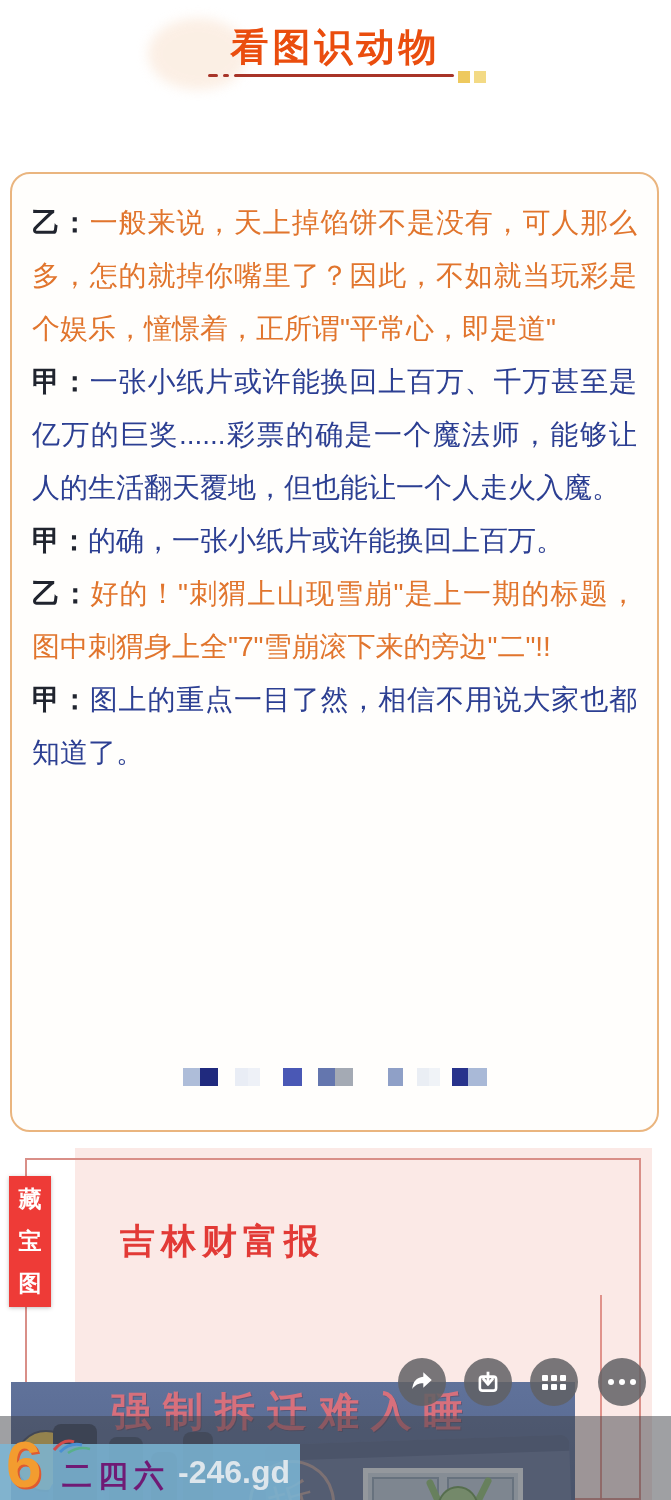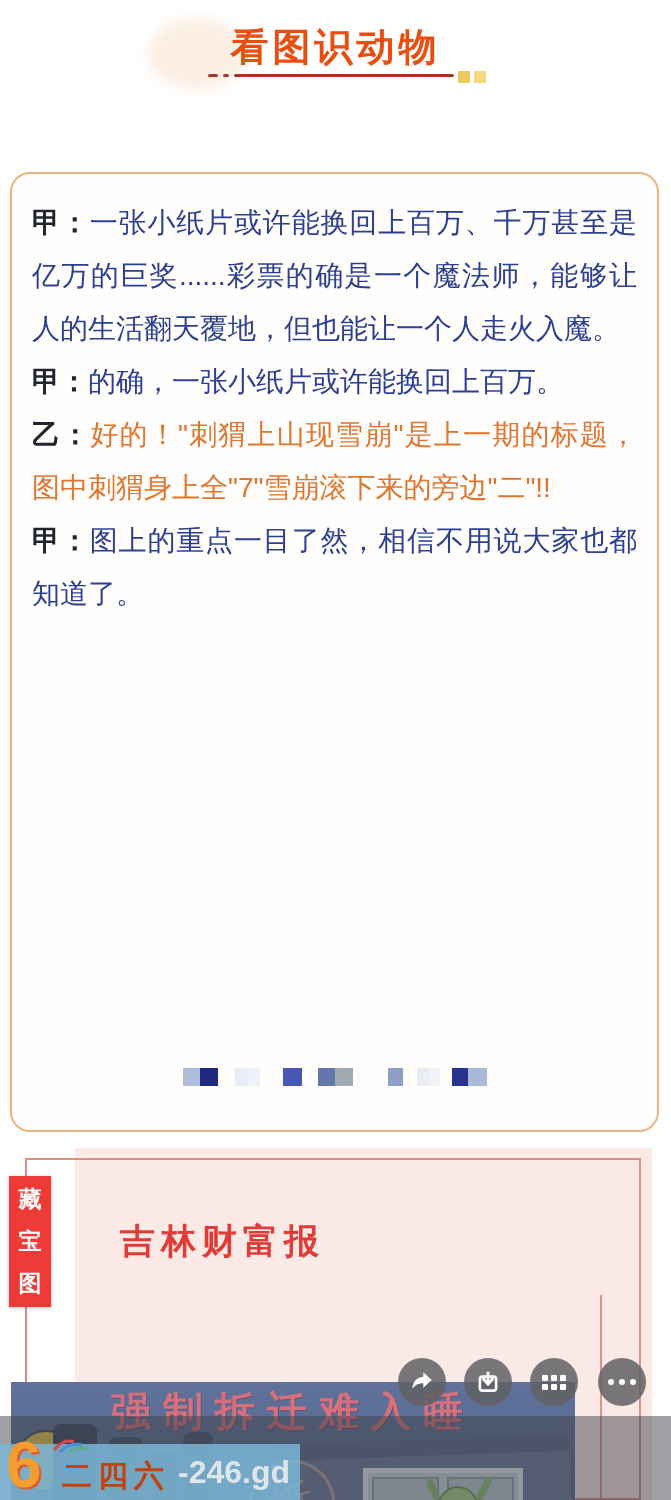--- a/index.html
+++ b/index.html
@@ -73,21 +73,21 @@
         border:5px solid #e8eef2;box-sizing:border-box;display:flex;}
   .pane{flex:1;margin:4px;background:#bccbd8;border:2px solid #8fa3b5;}
   .green-figure{position:absolute;left:58px;top:2px;width:70px;height:82px;}
 
   
   .bottom-overlay{position:absolute;left:0;top:1416px;width:671px;height:84px;background:rgba(64,66,72,.5);z-index:4;}
   .watermark{position:absolute;left:0;top:1444px;width:300px;height:56px;background:rgba(123,182,214,.85);z-index:5;}
   .wm-six{position:absolute;left:6px;top:-16px;font-size:64px;font-weight:900;color:#f39c2f;
           text-shadow:2px 2px 0 #df5a30;}
   .wm-ribbon{position:absolute;left:52px;top:-8px;}
-  .wm-name{position:absolute;left:62px;top:12px;font-size:30px;font-weight:700;color:#c2410c;letter-spacing:6px;}
+  .wm-name{position:absolute;left:62px;top:12px;font-size:30px;font-weight:700;color:#701a75;letter-spacing:6px;}
   .wm-domain{position:absolute;left:178px;top:10px;font-size:32px;font-weight:700;color:#dde6ec;}
 
   
   .tool-btn{position:absolute;top:1358px;width:48px;height:48px;border-radius:50%;
             background:rgba(96,96,100,.85);display:flex;align-items:center;justify-content:center;z-index:6;
             border:none;padding:0;cursor:pointer;}
   .btn-share{left:398px;}
   .btn-download{left:464px;}
   .btn-grid{left:530px;}
   .btn-more{left:598px;}
@@ -107,20 +107,21 @@
     <span class="dash d1"></span>
       <span class="dash d2"></span>
       <span class="solid"></span>
   </div>
   <div class="sq sq1"></div>
   <div class="sq sq2"></div>
 
 
   <div class="dialogue-box">
     <div>
+        <p class="para"><span class="lab">乙：</span><span class="txt sb">一般来说，天上掉馅饼不是没有，可人那么多，怎的就掉你嘴里了？因此，不如就当玩彩是个娱乐，憧憬着，正所谓"平常心，即是道"</span></p>
         <p class="para"><span class="lab">甲：</span><span class="txt sa">一张小纸片或许能换回上百万、千万甚至是亿万的巨奖......彩票的确是一个魔法师，能够让人的生活翻天覆地，但也能让一个人走火入魔。</span></p>
         <p class="para"><span class="lab">甲：</span><span class="txt sa">的确，一张小纸片或许能换回上百万。</span></p>
         <p class="para"><span class="lab">乙：</span><span class="txt sb">好的！"刺猬上山现雪崩"是上一期的标题，图中刺猬身上全"7"雪崩滚下来的旁边"二"!!</span></p>
         <p class="para"><span class="lab">甲：</span><span class="txt sa">图上的重点一目了然，相信不用说大家也都知道了。</span></p>
       </div>
   </div>
 
   <div class="censored-row">
       <div class="cb" style="left: 183px; width: 17px; background: rgb(174, 189, 217);"></div>
       <div class="cb" style="left: 200px; width: 18px; background: rgb(32, 42, 126);"></div>

